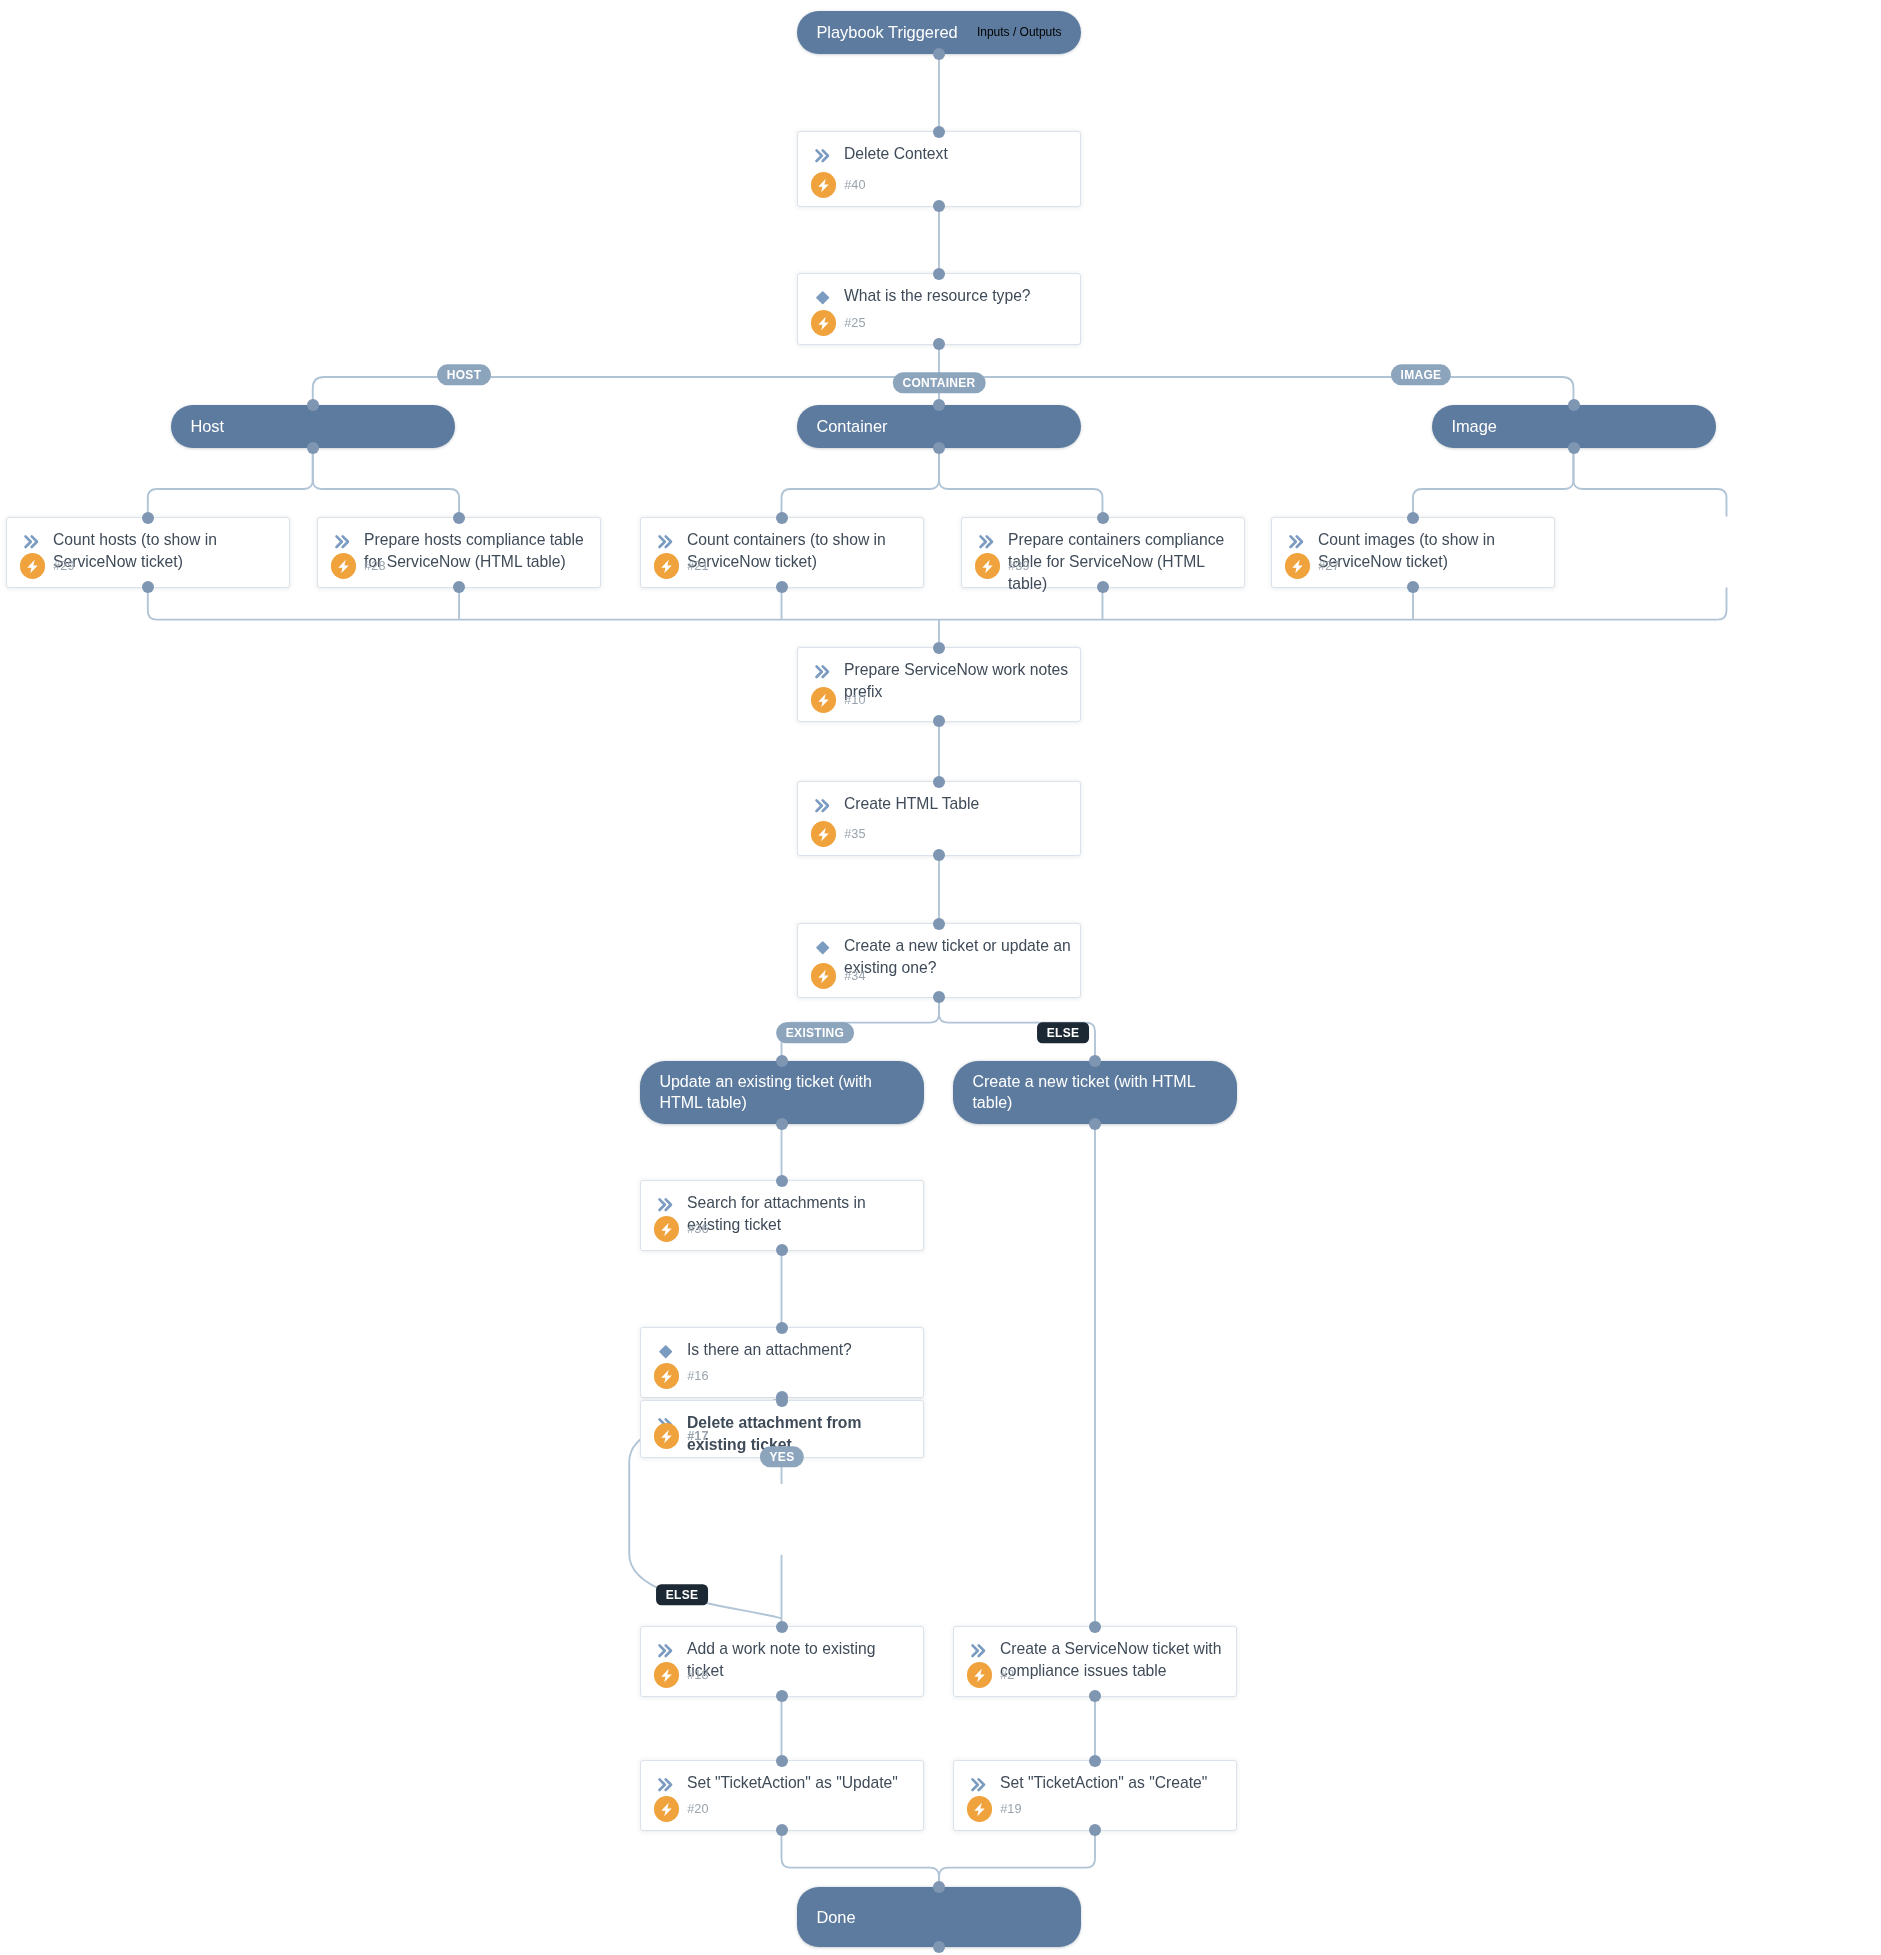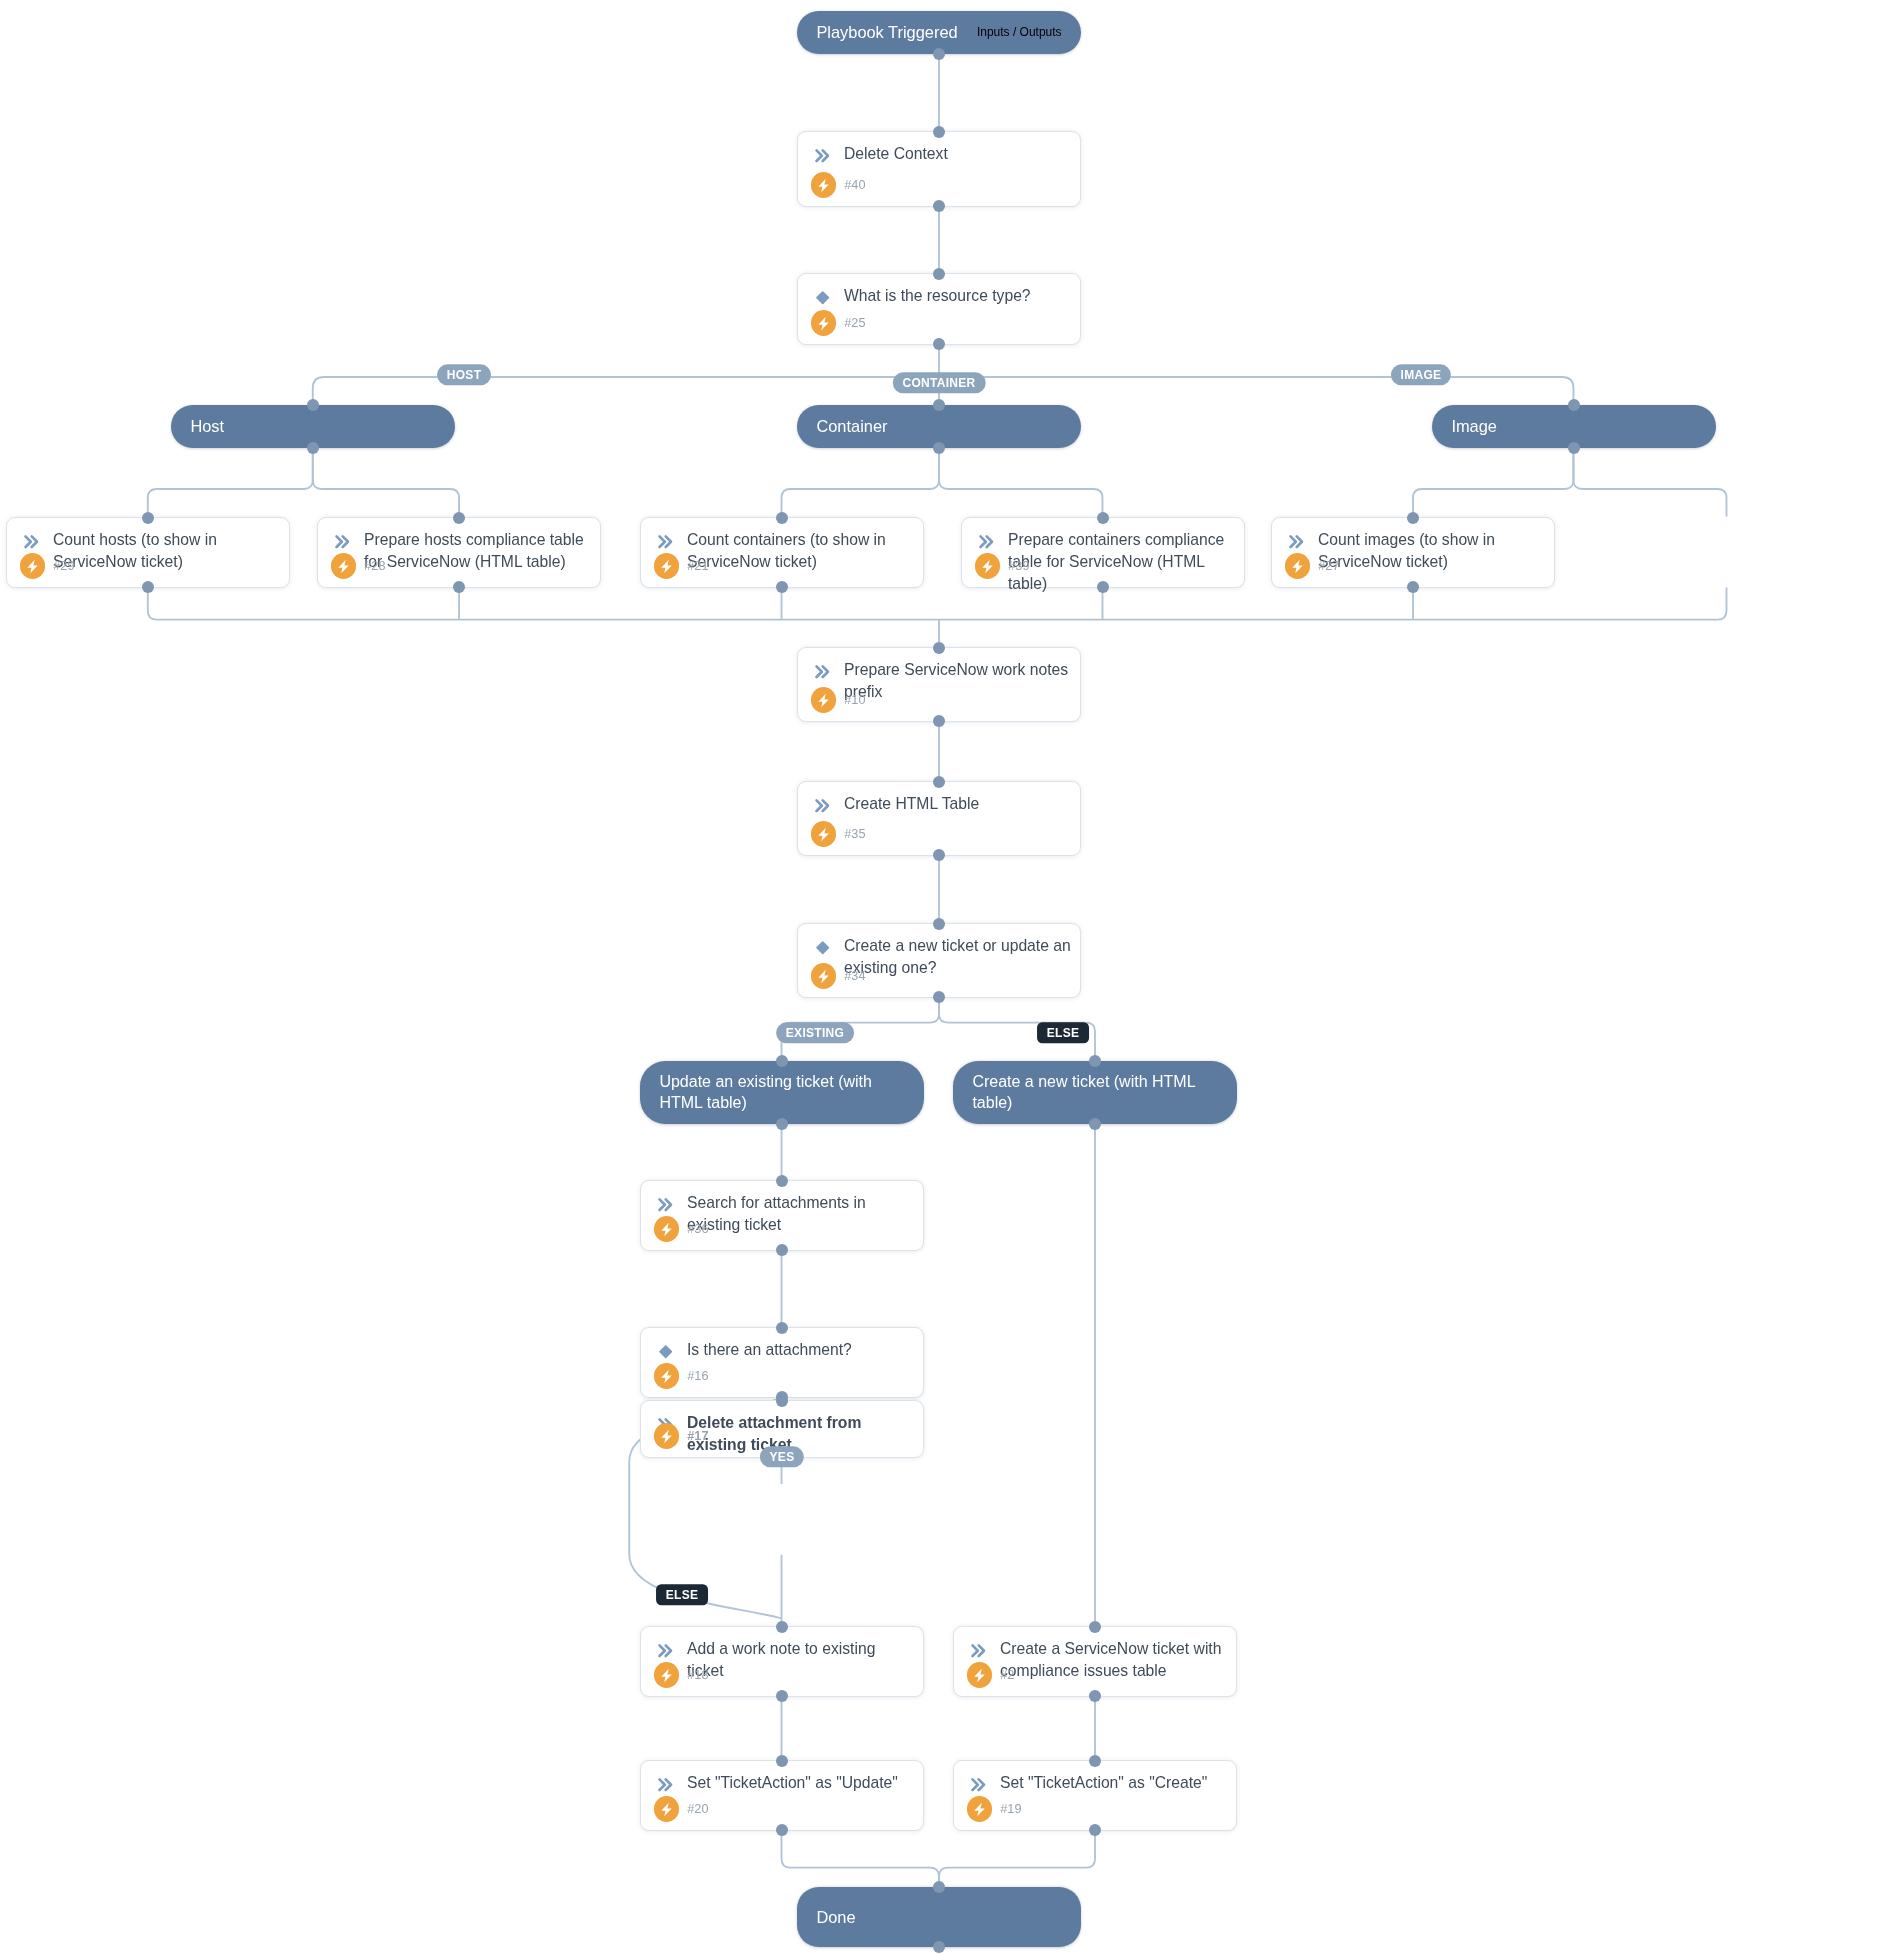--- a/index.html
+++ b/index.html
@@ -1,21 +1,21 @@
 <!DOCTYPE html>
 <html style="font-size:12px"><head>
 <meta charset="utf-8">
 <style>
   html,body{margin:0;padding:0;background:#ffffff;font-family:"Liberation Sans",sans-serif;}
   .canvas{position:relative;width:1881px;height:1955px;background:#ffffff;overflow:hidden;}
   svg.wires{position:absolute;left:0;top:0;z-index:0;}
   svg.wires path{fill:none;stroke:#b1c4d6;stroke-width:2.5;}
 
   .node{position:absolute;box-sizing:border-box;z-index:2;}
-  .task{width:284px;height:75px;background:#ffffff;border:0.7px solid #dbe2e9;border-radius:9px;
+  .task{width:284px;height:75px;background:#ffffff;border:0.7px solid #dbe2e9;border-radius:3px;
         box-shadow:0 0.7px 4.5px rgba(40,60,80,0.10);}
   .task-title{position:absolute;left:46px;top:11.2px;right:9px;font-size:15.7px;line-height:1.38;color:#3f4b58;}
   .node-icon{position:absolute;left:15px;top:14px;width:19.4px;height:19.4px;}
   .node-icon svg{width:100%;height:100%;}
   .icon-chevron svg path{stroke:#7b9cc0;stroke-width:3;fill:none;stroke-linecap:round;stroke-linejoin:round;}
   .icon-diamond svg rect{fill:#7b9cc0;}
   .task-meta{position:absolute;left:12.7px;bottom:8.2px;display:flex;align-items:center;gap:8.2px;}
   .bolt{width:25.4px;height:25.4px;border-radius:50%;background:#f0a23c;display:flex;align-items:center;justify-content:center;flex:0 0 auto;}
   .bolt svg{width:15px;height:15px;fill:#ffffff;}
   .task-id{font-size:12.7px;color:#99a3ad;text-align:center;}

